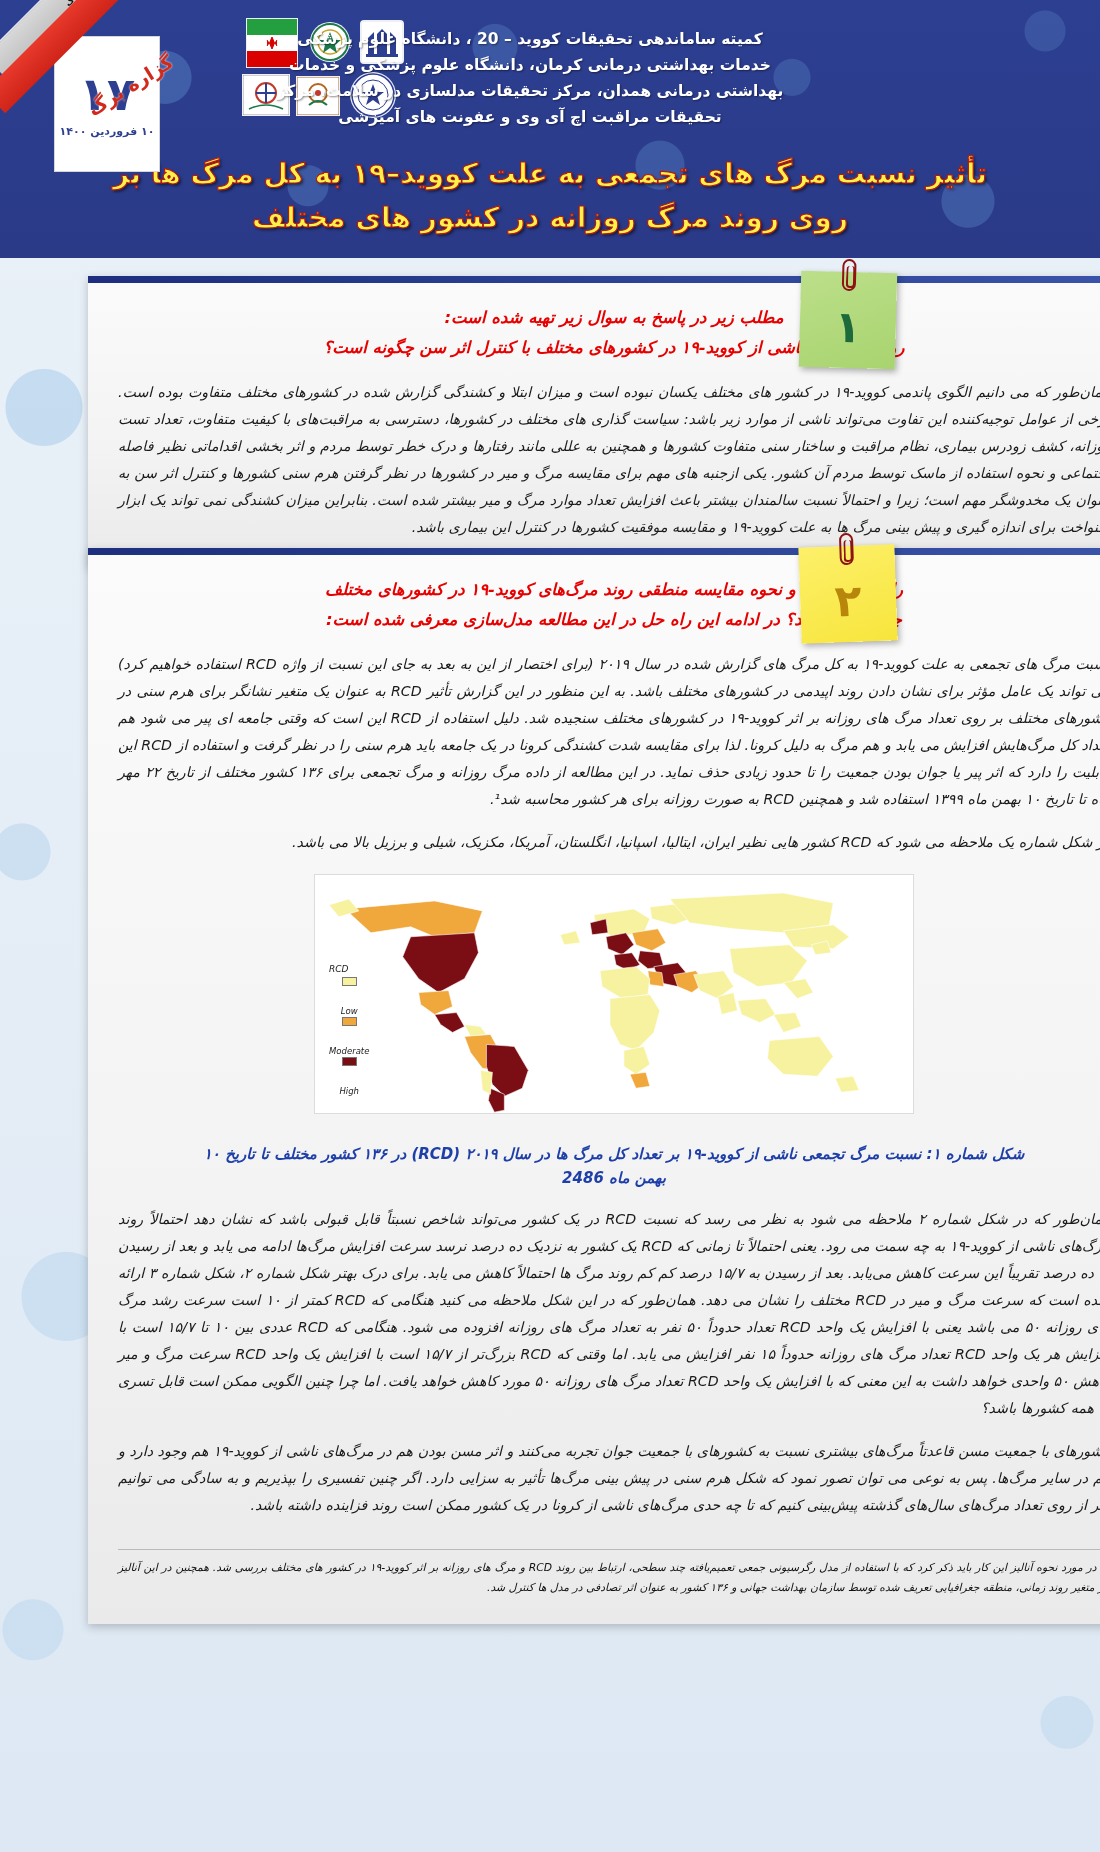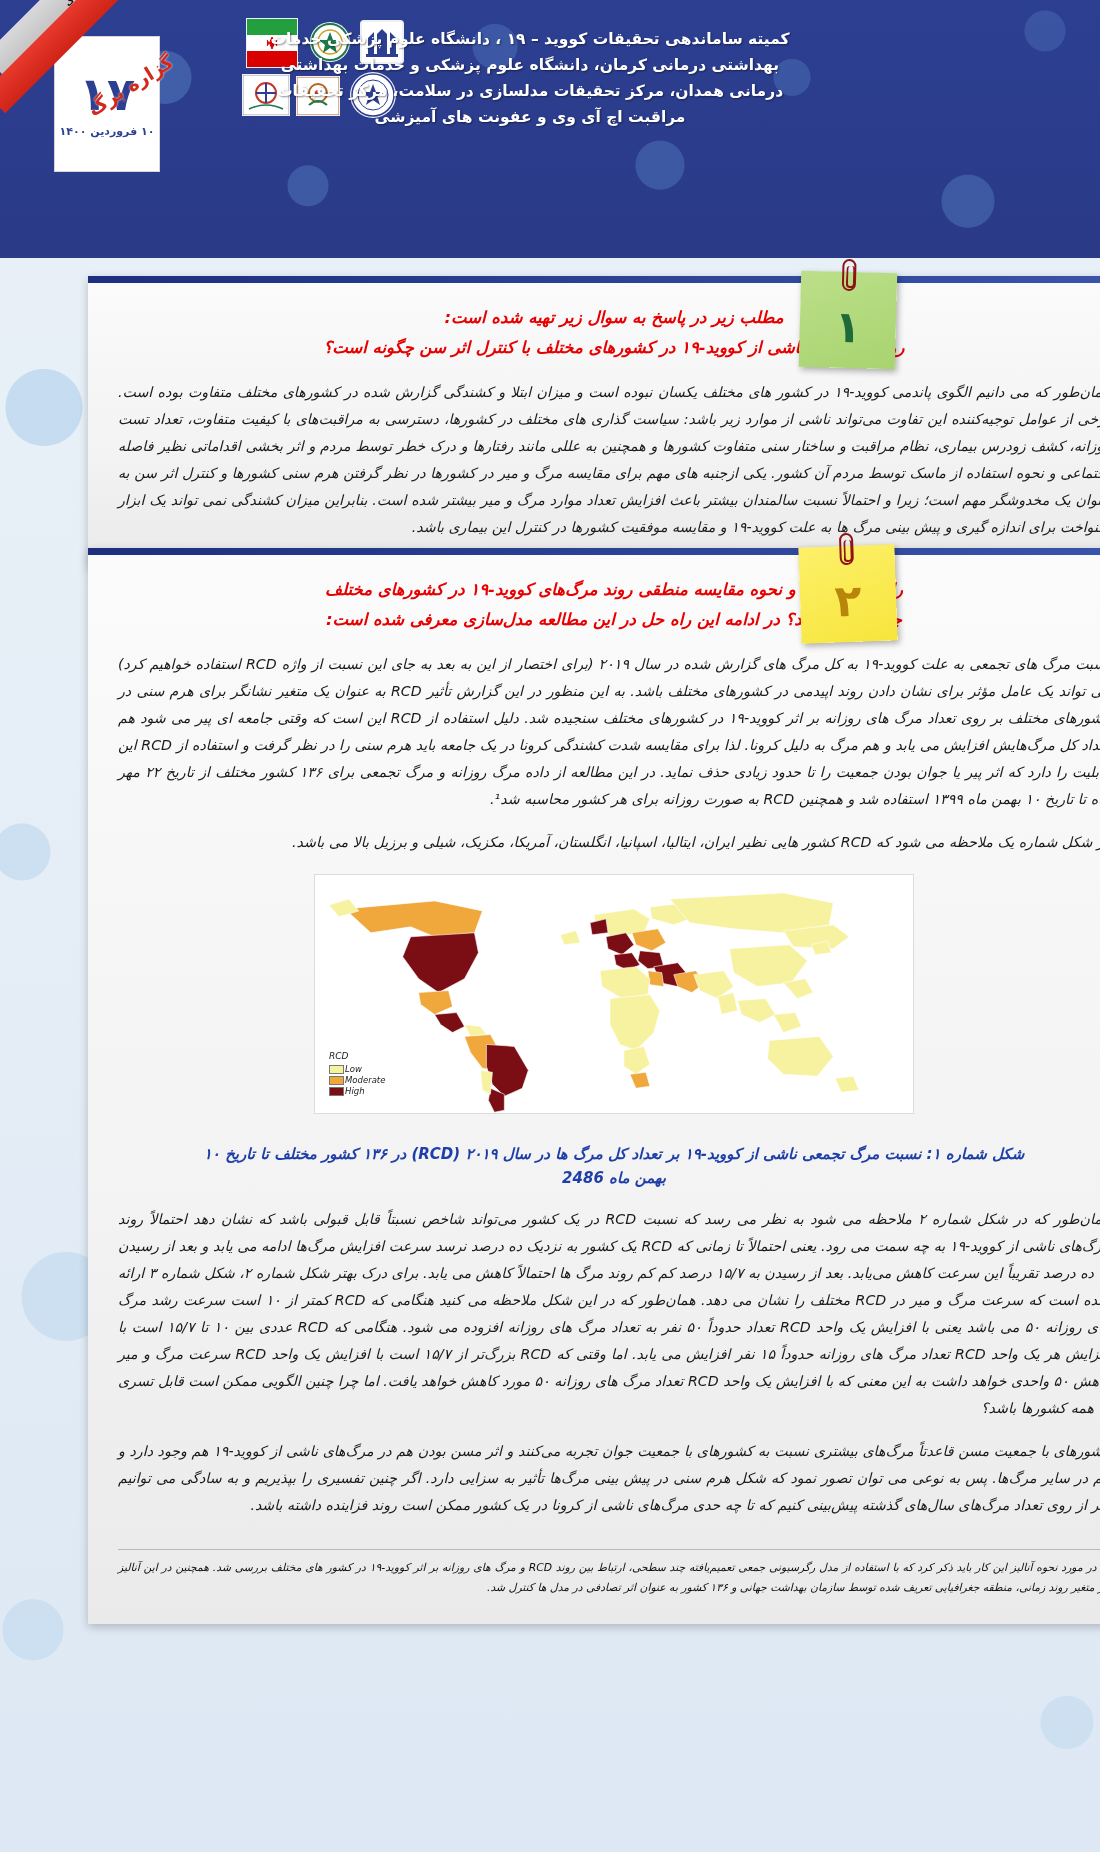--- a/index.html
+++ b/index.html
@@ -180,21 +180,21 @@
     background: #fff; border: 1px solid #dcdcdc; position: relative;
     overflow: hidden;
     padding-left: 15px;
   }
   .map-canvas { position:absolute; inset:0; }
   .legend {
     position: absolute; left: 14px; bottom: 16px;
     font-family: "DejaVu Sans", sans-serif; direction: ltr; text-align: left;
   }
   .legend-title { font-size: 9px; color: #222; margin-bottom: 3px; font-weight: normal; }
-  .legend-row { display: flex; align-items: center; gap: 1px; margin-bottom: 1px; }
+  .legend-row { display: flex; align-items: center; gap: 20px; margin-bottom: 1px; flex-direction: column; }
   .legend-sw { width: 15px; height: 9px; border: .5px solid #777; }
   .legend-lb { font-size: 8.5px; color: #222; }
 
   .fig-cap {
     margin-top: 28px; text-align: center;
     color: #1f3fa8; font-size: 15px; font-weight: bold; line-height: 24px;
   }
 
   .footnote {
     margin-top: 30px; font-size: 10.8px; line-height: 20px;
@@ -255,37 +255,41 @@
     <div class="logo" style="top:60px; left:42px; width:48px; height:42px;">
       <svg width="46" height="40" viewBox="0 0 46 40">
         <rect width="46" height="40" fill="#ffffff" stroke="#8a8a8a" stroke-width=".8"></rect>
         <circle cx="23" cy="18" r="10" fill="none" stroke="#c0392b" stroke-width="2"></circle>
         <path d="M23 8 L23 28 M13 18 L33 18" stroke="#2d3f91" stroke-width="2"></path>
         <path d="M6 34 Q23 26 40 34" fill="none" stroke="#1c7a4a" stroke-width="1.6"></path>
       </svg>
     </div>
   </div>
 
-  <div class="header-inst">کمیته ساماندهی تحقیقات کووید – ۱۹ ، دانشگاه علوم پزشکی خدمات بهداشتی درمانی کرمان، دانشگاه علوم پزشکی و خدمات بهداشتی درمانی همدان، مرکز تحقیقات مدلسازی در سلامت، مرکز تحقیقات مراقبت اچ آی وی و عفونت های آمیزشی</div>
+  <div class="header-inst">کمیته ساماندهی تحقیقات کووید – 20 ، دانشگاه علوم پزشکی خدمات بهداشتی درمانی کرمان، دانشگاه علوم پزشکی و خدمات بهداشتی درمانی همدان، مرکز تحقیقات مدلسازی در سلامت، مرکز تحقیقات مراقبت اچ آی وی و عفونت های آمیزشی</div>
 
   <div class="ribbon-box">
     <div class="ribbon-grey">
       <span>مخاطبان گزاره برگ
 سیاستگذاران گزاره برگ
 دست اند کار کاران و مدیران</span>
     </div>
     <div class="ribbon-red"></div>
   </div>
 
   <div class="date-card">
     <div class="gbnum">۱۷</div>
     <div class="gbdate">۱۰ فروردین ۱۴۰۰</div>
   </div>
   <div class="gb-script">گزاره برگ</div>
 
+  <div class="poster-title">
+    <span class="ln">تأثیر نسبت مرگ های تجمعی به علت کووید–۱۹ به کل مرگ ها بر</span>
+    <span class="ln">روی روند مرگ روزانه در کشور های مختلف</span>
+  </div>
 </div>
 
 <div class="sticky green" style="top:272px; left:800px;">
   <div class="clip"></div>
   <div class="num">۱</div>
 </div>
 
 <div class="card" style="top:276px;">
   <div class="card-topbar"></div>
   <div class="card-inner">

